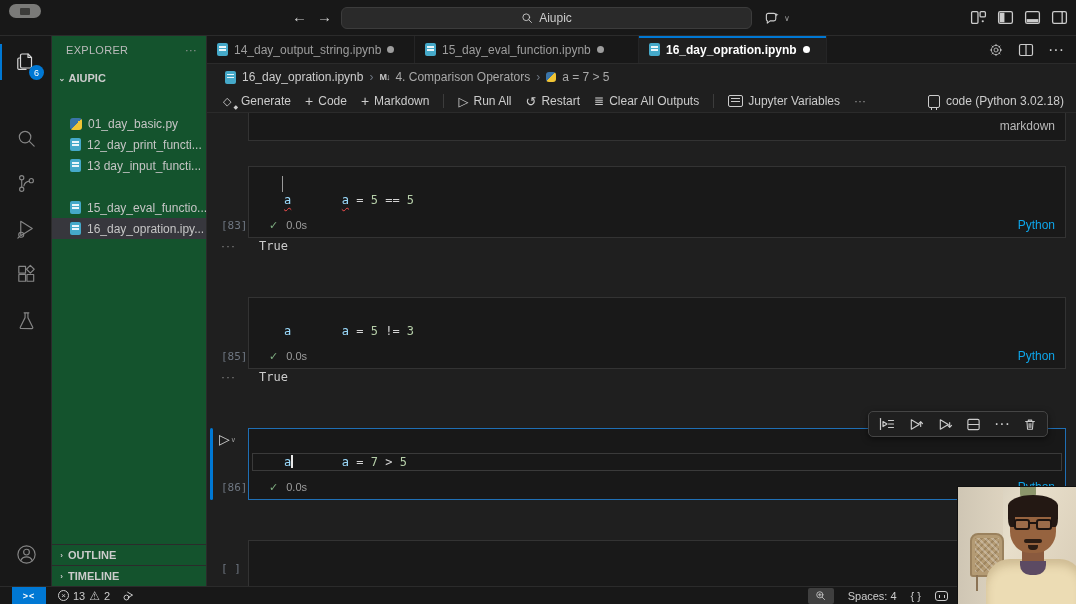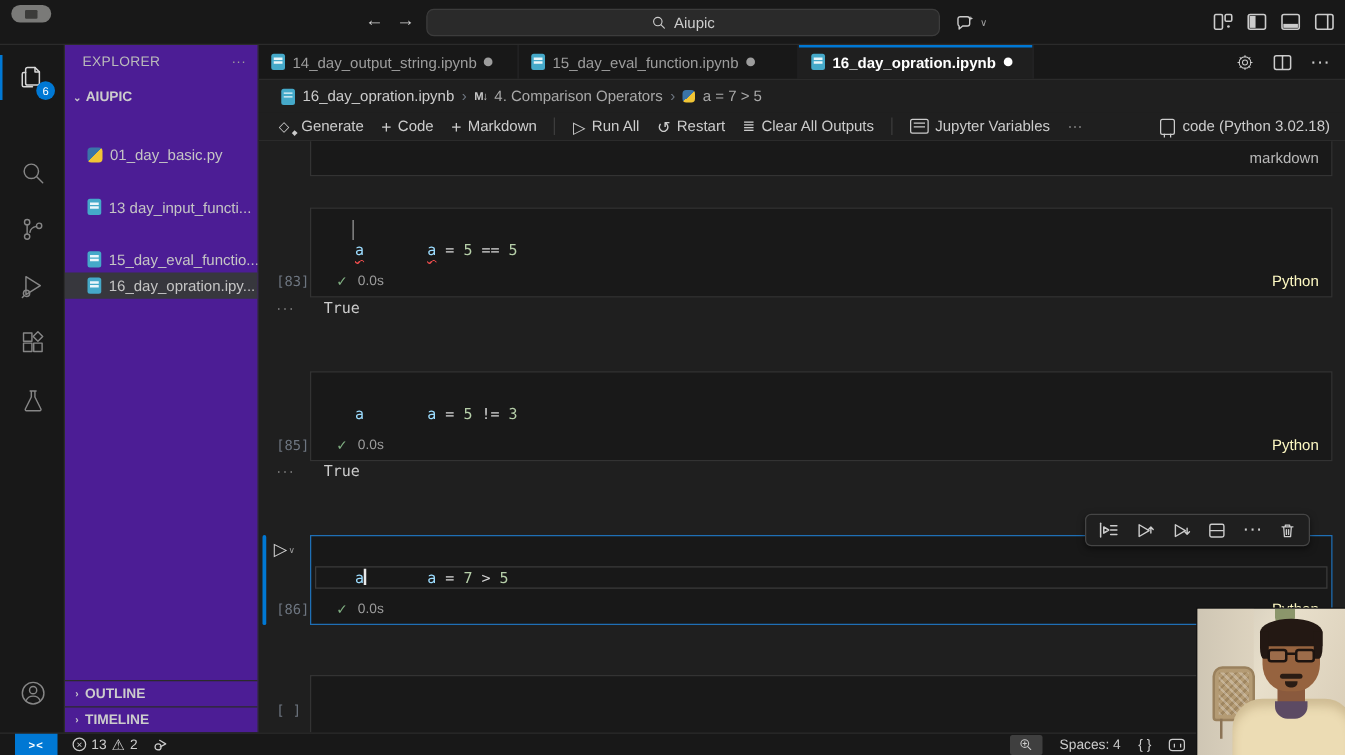--- a/index.html
+++ b/index.html
@@ -18,21 +18,21 @@
   .layout-icons svg{display:block;}
 
   
   #activitybar{position:absolute;left:0;top:36px;width:52px;height:550px;background:#181818;border-right:1px solid #2b2b2b;}
   .act-item{position:absolute;left:0;width:52px;height:44px;display:flex;align-items:center;justify-content:center;color:#868686;}
   .act-item.active{color:#d7d7d7;}
   .act-item.active::before{content:"";position:absolute;left:0;top:4px;width:2px;height:36px;background:#0078d4;}
   .badge{position:absolute;right:8px;bottom:4px;min-width:15px;height:15px;border-radius:8px;background:#0078d4;color:#fff;font-size:9px;display:flex;align-items:center;justify-content:center;padding:0 3px;}
 
   
-  #sidebar{position:absolute;left:52px;top:36px;width:155px;height:550px;background:#4c1d95;border-right:1px solid #2b2b2b;overflow:hidden;}
+  #sidebar{position:absolute;left:52px;top:36px;width:155px;height:550px;background:#14532d;border-right:1px solid #2b2b2b;overflow:hidden;}
   #sidebar-header{position:absolute;left:0;top:0;width:155px;height:28px;display:flex;align-items:center;padding:0 10px 0 14px;font-size:11px;color:#bbbbbb;letter-spacing:.3px;}
   #sidebar-header .sp{flex:1;}
   #section-header{position:absolute;left:0;top:32px;width:155px;height:20px;display:flex;align-items:center;gap:3px;padding-left:6px;font-size:11px;font-weight:bold;color:#cccccc;}
   .file-row{position:absolute;left:0;width:155px;height:21px;display:flex;align-items:center;gap:6px;padding-left:18px;font-size:12px;color:#c5c5c5;white-space:nowrap;overflow:hidden;}
   .file-row.selected{background:#37373d;}
   .nb-icon{width:11px;height:13px;background:#45a9c9;border-radius:2px;position:relative;flex:0 0 auto;}
   .nb-icon::before{content:"";position:absolute;left:2px;top:3px;width:7px;height:1.5px;background:#eaf6fa;box-shadow:0 3px 0 #eaf6fa;}
   .py-icon{width:12px;height:12px;border-radius:3px;background:linear-gradient(135deg,#3a74a8 0 50%,#f1c535 50% 100%);flex:0 0 auto;}
   .panel-row{position:absolute;left:0;width:155px;height:21px;border-top:1px solid #2b2b2b;display:flex;align-items:center;gap:5px;padding-left:8px;font-size:11px;font-weight:bold;color:#cccccc;}
   .chev{font-size:9px;color:#cccccc;transform:scale(.9);}
@@ -66,21 +66,21 @@
 
   
   #notebook{position:absolute;left:207px;top:113px;width:869px;height:473px;background:#1f1f1f;overflow:hidden;}
   .cellbox{position:absolute;left:41px;width:818px;background:#191919;border:1px solid #333333;}
   .exec-label{position:absolute;left:14px;font-size:11px;color:#6e7681;font-family:"DejaVu Sans Mono",monospace;}
   .codeline{position:absolute;left:35px;font-size:12px;line-height:17px;font-family:"DejaVu Sans Mono",monospace;white-space:pre;}
   .tv{color:#9cdcfe;} .to{color:#d4d4d4;} .tn{color:#b5cea8;}
   .sq{text-decoration:underline wavy #f14c4c 1px;text-underline-offset:3px;}
   .cell-footer{position:absolute;left:0;right:0;bottom:0;height:24px;display:flex;align-items:center;gap:8px;padding:0 10px 0 20px;font-size:11px;color:#9d9d9d;}
   .cell-footer .check{color:#7fae81;font-size:11px;}
-  .cell-footer .lang{margin-left:auto;color:#fef9c3;font-size:12px;}
+  .cell-footer .lang{margin-left:auto;color:#0ea5e9;font-size:12px;}
   .out-row{position:absolute;left:0;width:860px;display:flex;align-items:center;}
   .out-dots{position:absolute;left:14px;color:#8a8a8a;font-size:12px;letter-spacing:1px;}
   .out-val{position:absolute;left:52px;font-size:12px;color:#cccccc;font-family:"DejaVu Sans Mono",monospace;}
   .focus-bar{position:absolute;left:3px;width:3px;background:#0078d4;border-radius:2px;}
   .runbtn{position:absolute;left:12px;display:flex;align-items:flex-start;gap:1px;color:#d0d0d0;}
   .runbtn .r{font-size:14px;}
   .runbtn .c{font-size:7px;margin-top:5px;color:#9d9d9d;}
   .curline{position:absolute;left:3px;right:3px;height:18px;border:1px solid #3a3a3a;}
   .caret{display:inline-block;width:1.5px;height:13px;background:#e8e8e8;vertical-align:-2px;}
   .ghost-caret{position:absolute;width:1px;height:16px;background:#9a9a9a;}
@@ -236,20 +236,24 @@
       <span style="color:#9d9d9d;">···</span>
     </div>
     <div id="section-header">
       <span class="chev">⌄</span>
       <span>AIUPIC</span>
     </div>
     <div class="file-row" style="top:77px;">
         <span class="py-icon"></span>
         <span>01_day_basic.py</span>
       </div>
+    <div class="file-row" style="top:98px;">
+        <span class="nb-icon"></span>
+        <span>12_day_print_functi...</span>
+      </div>
     <div class="file-row" style="top:119px;">
         <span class="nb-icon"></span>
         <span>13 day_input_functi...</span>
       </div>
     <div class="file-row" style="top:161px;">
         <span class="nb-icon"></span>
         <span>15_day_eval_functio...</span>
       </div>
     <div class="file-row selected" style="top:182px;">
         <span class="nb-icon"></span>

